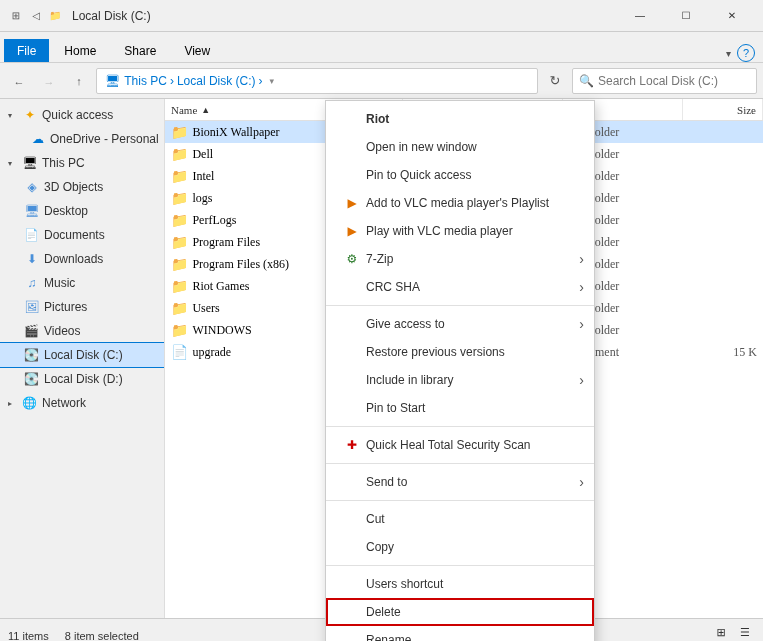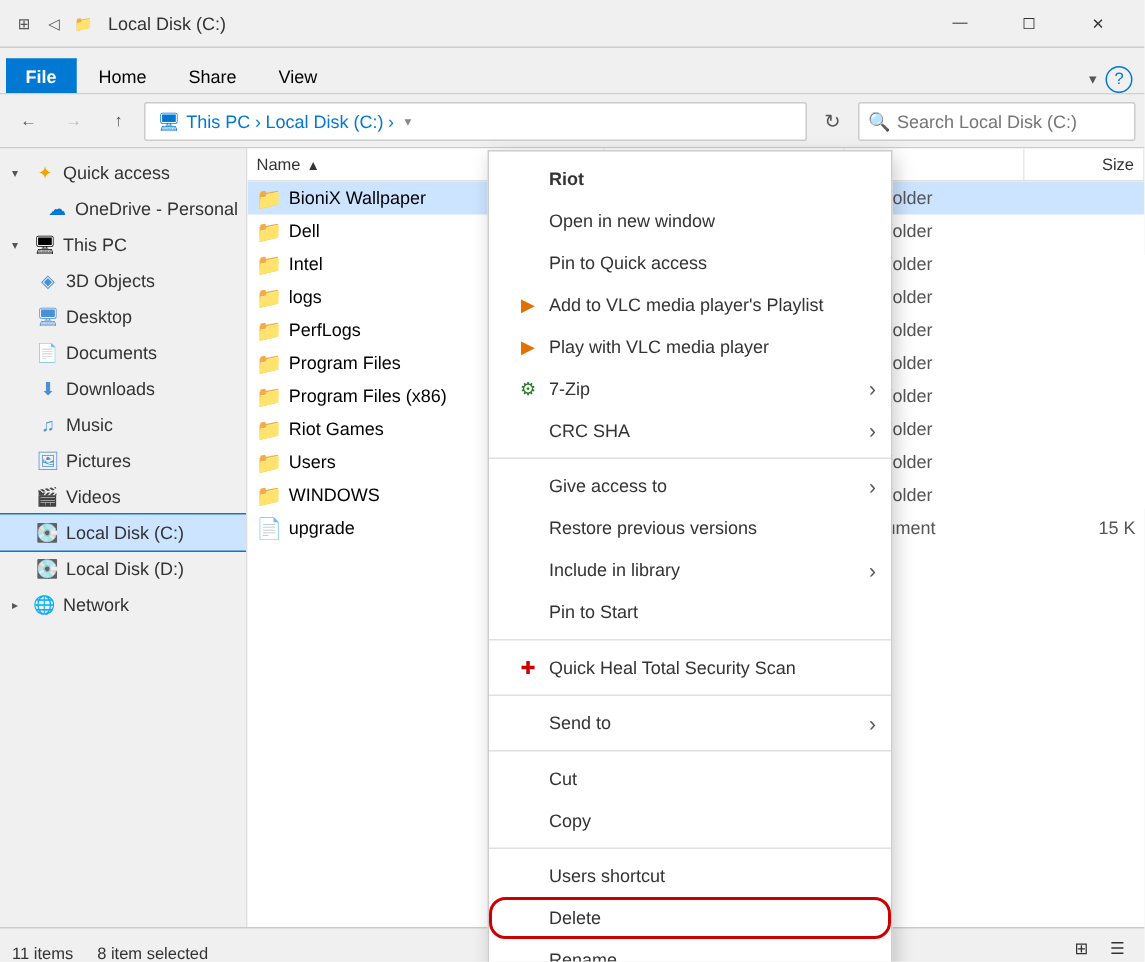--- a/index.html
+++ b/index.html
@@ -10,21 +10,21 @@
     .title-bar-icons { display: flex; gap: 4px; align-items: center; margin-right: 8px; }
     .title-bar-icon { width: 16px; height: 16px; display: flex; align-items: center; justify-content: center; font-size: 10px; color: #555; }
     .title-bar-text { font-size: 12px; color: #333; flex: 1; }
     .window-controls { display: flex; gap: 0; margin-left: auto; }
     .window-btn { width: 46px; height: 32px; display: flex; align-items: center; justify-content: center; font-size: 10px; cursor: pointer; color: #333; }
 
     
     .ribbon { background: #f0f0f0; border-bottom: 1px solid #d0d0d0; }
     .ribbon-tabs { display: flex; height: 30px; align-items: flex-end; padding: 0 4px; }
     .ribbon-tab { padding: 4px 12px; font-size: 12px; cursor: pointer; border: 1px solid transparent; border-bottom: none; margin-right: 2px; }
-    .ribbon-tab.active { background: #0078d4; color: white; border-color: #0078d4; font-weight: bold; }
+    .ribbon-tab.active { background: #0078d4; color: white; border-color: #0078d4; }
 
     
     .address-bar { display: flex; align-items: center; height: 36px; padding: 0 6px; background: #f0f0f0; border-bottom: 1px solid #ccc; gap: 4px; }
     .nav-btn { width: 26px; height: 26px; display: flex; align-items: center; justify-content: center; cursor: pointer; border-radius: 2px; font-size: 11px; color: #555; }
     .nav-btn.disabled { color: #bbb; cursor: default; }
     .address-path { flex: 1; height: 26px; border: 1px solid #ccc; background: white; display: flex; align-items: center; padding: 0 8px; font-size: 12px; color: #333; border-radius: 2px; }
     .address-path span { color: #0078d4; cursor: pointer; }
     .address-chevron { color: #888; margin: 0 3px; }
     .refresh-btn { width: 26px; height: 26px; display: flex; align-items: center; justify-content: center; cursor: pointer; font-size: 13px; color: #555; }
     .search-box { width: 185px; height: 26px; border: 1px solid #ccc; background: white; display: flex; align-items: center; padding: 0 6px; gap: 4px; border-radius: 2px; }
@@ -39,21 +39,21 @@
     .sidebar-item { display: flex; align-items: center; height: 24px; padding: 0 4px; cursor: pointer; gap: 4px; white-space: nowrap; }
     .sidebar-item.active-border { background: #cce4ff; outline: 1px solid #0078d4; }
     .sidebar-icon { width: 16px; height: 16px; flex-shrink: 0; display: flex; align-items: center; justify-content: center; }
     .sidebar-label { font-size: 12px; color: #333; overflow: hidden; text-overflow: ellipsis; }
     .sidebar-section { padding-left: 8px; }
     .sidebar-section-2 { padding-left: 16px; }
     .sidebar-section-3 { padding-left: 24px; }
     .expand-arrow { font-size: 8px; color: #555; width: 10px; flex-shrink: 0; }
 
     
-    .file-area { flex: 1; background: white; overflow-y: auto; position: relative; }
+    .file-area { flex: 1; background: white; overflow-y: auto; position: relative; font-family: Liberation Serif, serif; }
     .file-list-header { display: flex; height: 22px; border-bottom: 1px solid #e0e0e0; background: white; position: sticky; top: 0; z-index: 1; }
     .col-header { display: flex; align-items: center; padding: 0 6px; font-size: 11px; color: #333; cursor: pointer; border-right: 1px solid #e8e8e8; }
     .col-name { flex: 1; min-width: 160px; }
     .col-date { width: 160px; }
     .col-type { width: 120px; }
     .col-size { width: 80px; justify-content: flex-end; }
     .sort-arrow { margin-left: 4px; font-size: 9px; }
 
     .file-row { display: flex; align-items: center; height: 22px; cursor: pointer; }
     .file-row.selected { background: #cce4ff; }
@@ -65,21 +65,21 @@
 
     
     .status-bar { height: 24px; background: #f0f0f0; border-top: 1px solid #ccc; display: flex; align-items: flex-end; padding: 0 8px; gap: 16px; font-size: 11px; color: #333; }
     .status-right { margin-left: auto; display: flex; gap: 4px; }
     .view-btn { width: 20px; height: 20px; display: flex; align-items: center; justify-content: center; cursor: pointer; font-size: 11px; border: 1px solid transparent; }
 
     
     .context-menu { position: absolute; top: 100px; left: 325px; width: 270px; background: white; border: 1px solid #ccc; box-shadow: 2px 4px 12px rgba(0,0,0,0.2); z-index: 100; padding: 4px 0; }
     .menu-item { display: flex; align-items: center; height: 28px; padding: 0 16px; cursor: pointer; font-size: 12px; color: #333; position: relative; }
     .menu-item.has-sub::after { content: '›'; position: absolute; right: 10px; font-size: 14px; color: #555; }
-    .menu-item.delete-item { outline: 2px solid #c00; outline-offset: -2px; border-radius: 11px; }
+    .menu-item.delete-item { outline: 2px solid #c00; outline-offset: -2px; }
     .menu-separator { height: 1px; background: #e0e0e0; margin: 4px 0; }
     .menu-item-icon { width: 20px; margin-right: 4px; display: flex; align-items: center; justify-content: center; font-size: 12px; }
     .menu-item-icon.vlc { color: #e07000; }
     .menu-item-icon.zip { color: #2a7a2a; }
     .menu-item-icon.heal { color: #c00; }
   </style>
 </head>
 <body>
 
 <div class="title-bar">

